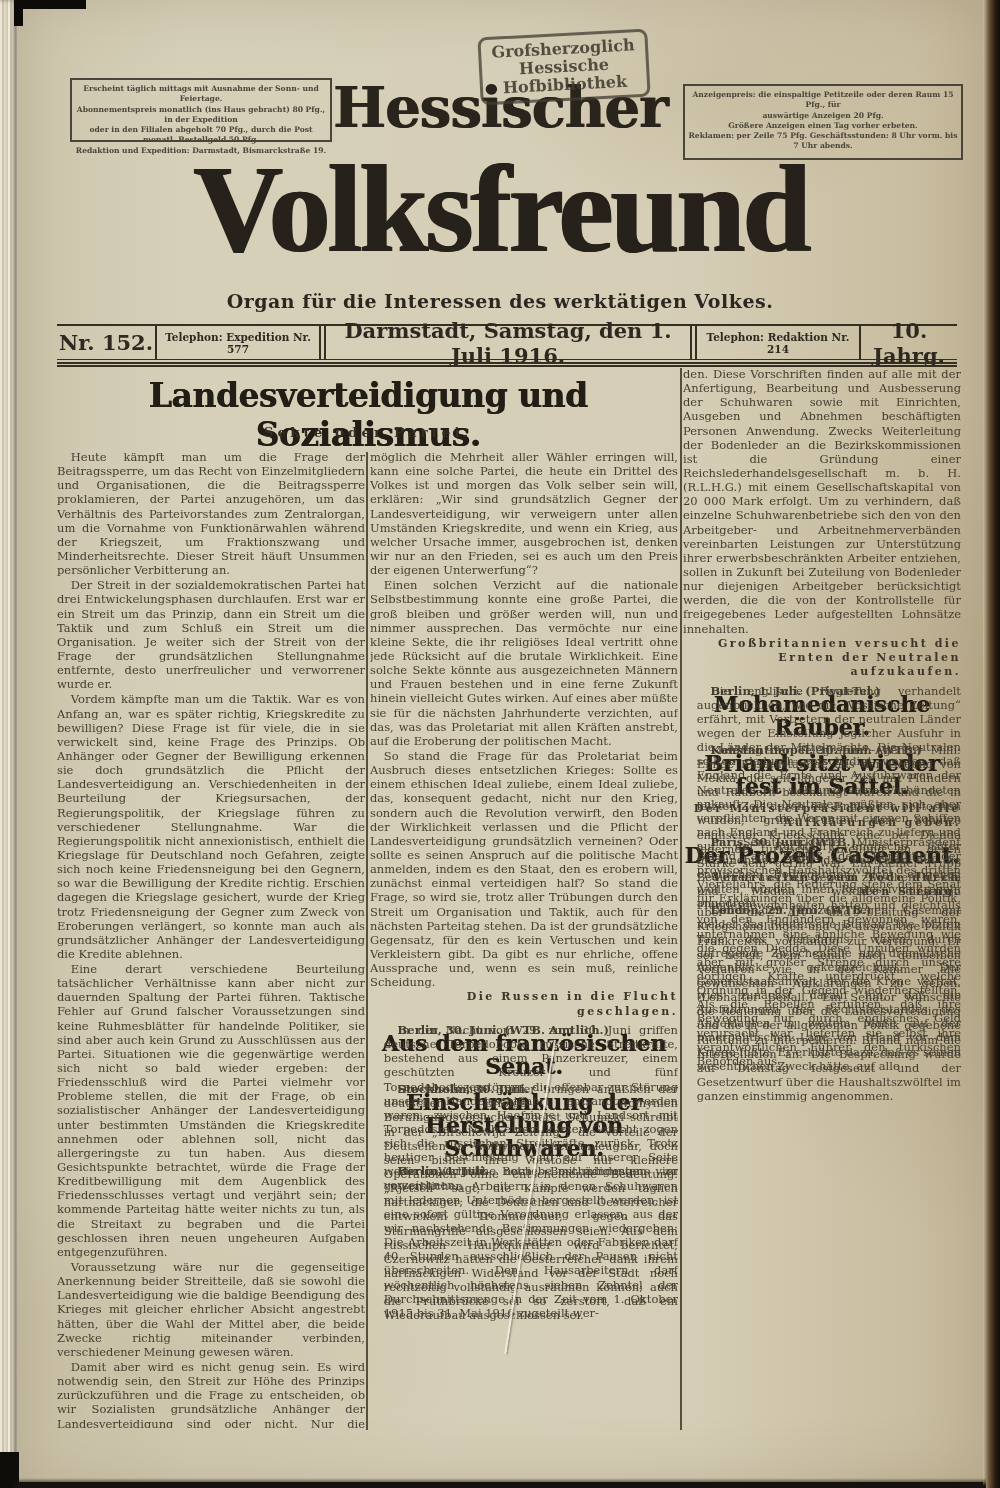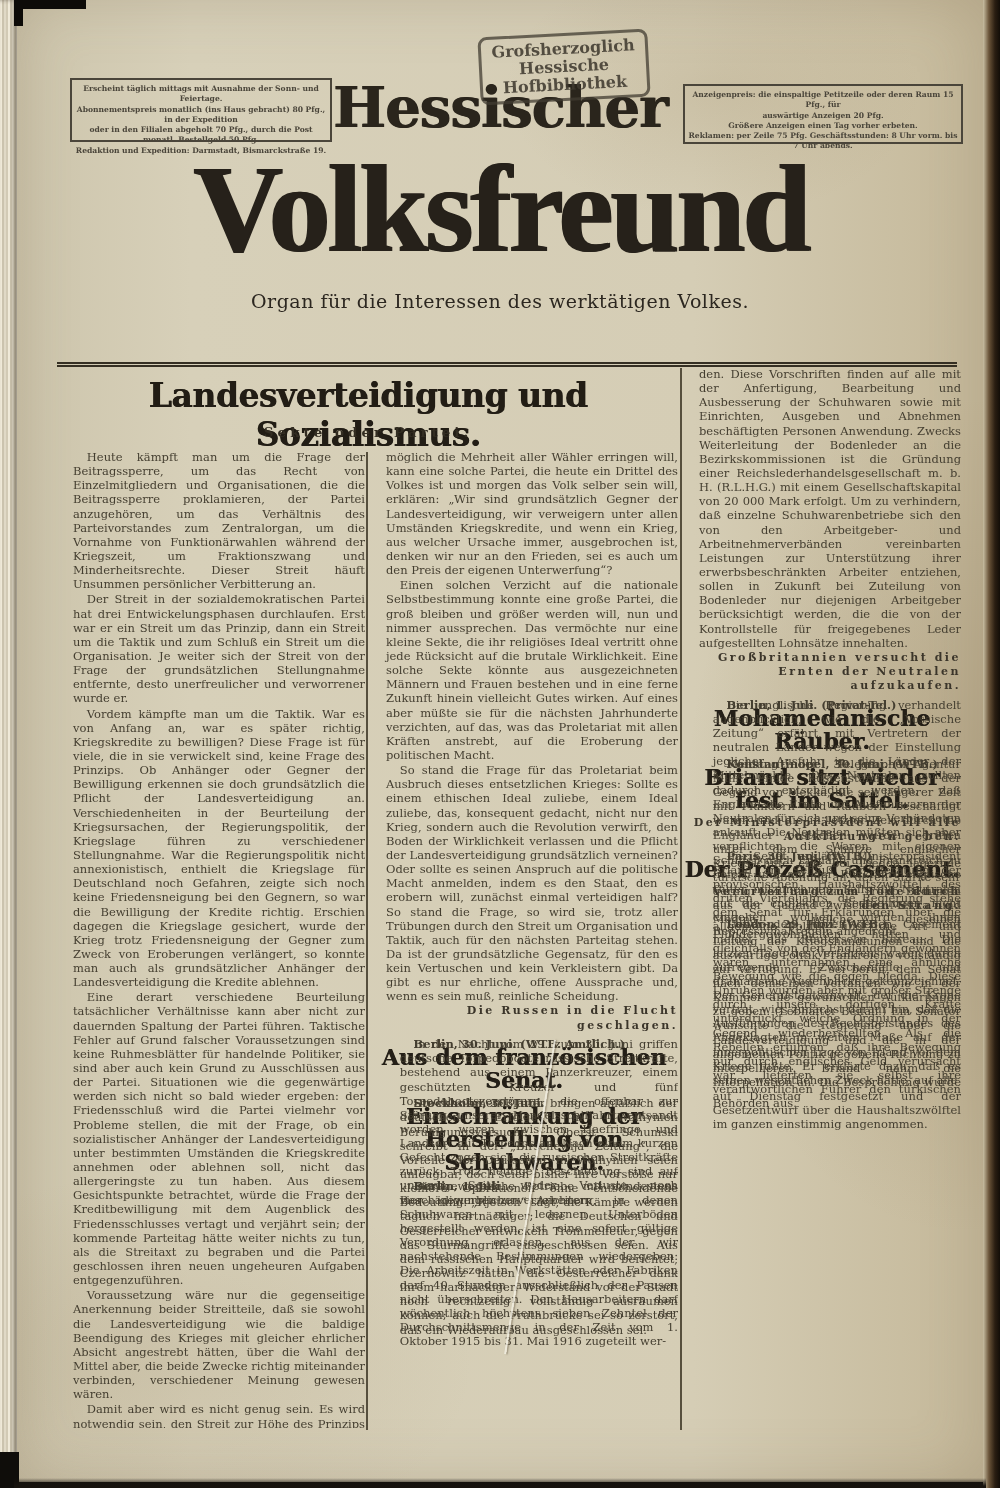--- a/index.html
+++ b/index.html
@@ -23,30 +23,30 @@
       radial-gradient(ellipse 520px 320px at 15% 92%, rgba(150,130,95,.16), transparent 60%),
       radial-gradient(ellipse 400px 600px at 98% 55%, rgba(120,98,65,.22), transparent 70%),
       linear-gradient(90deg,#cdc5ac,#d7d0b9 18%,#d5cdb5 70%,#c6ba9c 97%);
     box-shadow:inset 0 0 60px rgba(120,100,70,.25);}
   .paper *{position:absolute;box-sizing:border-box;}
   
   .notice{border:2px solid #4a453a;color:#4a453a;text-align:center;
     font-size:7.6px;line-height:1.35;padding:4px 3px;font-weight:bold;}
   .notice div{position:static;}
   .notice-left{left:53px;top:78px;width:262px;height:64px;}
-  .notice-right{left:666px;top:84px;width:280px;height:60px;}
+  .notice-right{left:666px;top:84px;width:280px;height:76px;}
   .stamp{left:462px;top:33px;width:170px;padding:4px 6px;border:3px solid rgba(66,60,50,.75);
     border-radius:9px;transform:rotate(-3deg);z-index:3;color:rgba(64,58,48,.88);
     font-size:16px;font-weight:bold;text-align:center;line-height:1.12;}
   .stamp div{position:static;}
   .mast-kicker{left:0;top:74px;width:100%;text-align:center;font-size:56px;font-weight:bold;
     color:#2a251c;letter-spacing:-1px;text-shadow:1px 0 0 #2a251c;}
   .mast-title{left:0;top:142px;width:100%;text-align:center;font-size:124px;font-weight:bold;
     color:#26211a;letter-spacing:-3px;line-height:1.1;text-shadow:2px 0 0 #26211a;font-family:Liberation Serif, serif;}
-  .mast-subtitle{left:0;top:290px;width:100%;text-align:center;font-size:19px;font-weight:normal;
+  .mast-subtitle{left:0;top:290px;width:100%;text-align:center;font-size:19px;font-weight:bold;
     color:#2c2720;letter-spacing:.5px;}
   
   .dateline{left:40px;top:324px;width:900px;height:36px;border-top:2px solid #352f23;
     border-bottom:1px solid #352f23;display:flex;align-items:center;color:#2e2920;}
   .dateline>*{position:static;}
   .dl-issue{width:98px;text-align:center;font-size:21px;font-weight:bold;}
   .dl-phone{width:162px;text-align:center;font-size:10.5px;font-weight:bold;}
   .dl-date{flex:1;text-align:center;font-size:21px;font-weight:bold;}
   .dl-vol{width:96px;text-align:center;font-size:21px;font-weight:bold;}
   .dl-sep{width:2px;align-self:stretch;background:#352f23;}
@@ -59,21 +59,21 @@
   .lead-sub{left:40px;top:424px;width:622px;text-align:center;font-size:13.5px;font-weight:bold;
     letter-spacing:4px;color:#332d22;}
   
   .vrule{width:1.5px;background:#564f3d;}
   .vrule-1{left:349px;top:452px;height:978px;}
   .vrule-2{left:663px;top:368px;height:1062px;}
   .col{width:308px;overflow:hidden;font-size:11.5px;line-height:1.23;text-align:justify;color:#443e30;}
   .col-1{left:40px;top:450px;height:978px;}
   .col-2{left:353px;top:450px;height:982px;}
   .col-3{left:666px;top:367px;width:278px;height:1066px;}
-  .col p{position:static;margin:0 0 1px 16px;text-indent:1.2em;hyphens:none;}
+  .col p{position:static;margin:0 0 1px 0;text-indent:1.2em;hyphens:none;}
   .col p.cont{text-indent:0;}
   .col p b{font-weight:bold;}
   .art-head{position:static;display:block;margin:13px 0 4px;text-align:center;text-indent:0;
     font-size:22px;font-weight:bold;color:#241f17;line-height:1.05;text-shadow:.5px 0 0 #241f17;}
   .art-sub{position:static;display:block;margin:0 0 4px;text-align:right;text-indent:0;
     font-size:11px;font-weight:bold;letter-spacing:2.5px;color:#3b352a;line-height:1.3;}
   .crease{left:512px;top:1038px;width:2px;height:318px;transform:rotate(9deg);
     background:rgba(242,238,226,.85);box-shadow:1.5px 0 1.5px rgba(90,78,56,.45);}
 </style>
 </head>
@@ -101,20 +101,31 @@
       <div>Anzeigenpreis: die einspaltige Petitzeile oder deren Raum 15 Pfg., für</div>
       <div>auswärtige Anzeigen 20 Pfg.</div>
       <div>Größere Anzeigen einen Tag vorher erbeten.</div>
       <div>Reklamen: per Zeile 75 Pfg.  Geschäftsstunden: 8 Uhr vorm. bis 7 Uhr abends.</div>
     </div>
 
     <div class="mast-kicker">Hessischer</div>
     <div class="mast-title">Volksfreund</div>
     <div class="mast-subtitle">Organ für die Interessen des werktätigen Volkes.</div>
 
+    <div class="dateline">
+      <div class="dl-issue">Nr. 152.</div>
+      <div class="dl-sep"></div>
+      <div class="dl-phone">Telephon: Expedition Nr. 577</div>
+      <div class="dl-sep2"></div>
+      <div class="dl-date">Darmstadt, Samstag, den 1. Juli 1916.</div>
+      <div class="dl-sep2"></div>
+      <div class="dl-phone">Telephon: Redaktion Nr. 214</div>
+      <div class="dl-sep"></div>
+      <div class="dl-vol">10. Jahrg.</div>
+    </div>
     <div class="rule-double"></div>
 
     <div class="lead-head">Landesverteidigung und Sozialismus.</div>
     <div class="lead-sub">Sekte oder Partei.</div>
 
     <div class="vrule vrule-1"></div>
     <div class="vrule vrule-2"></div>
 
     <div class="col col-1">
       <p>Heute kämpft man um die Frage der Beitragssperre, um das Recht von Einzelmitgliedern und Organisationen, die die Beitragssperre proklamieren, der Partei anzugehören, um das Verhältnis des Parteivorstandes zum Zentralorgan, um die Vornahme von Funktionärwahlen während der Kriegszeit, um Fraktionszwang und Minderheitsrechte. Dieser Streit häuft Unsummen persönlicher Verbitterung an.</p>

